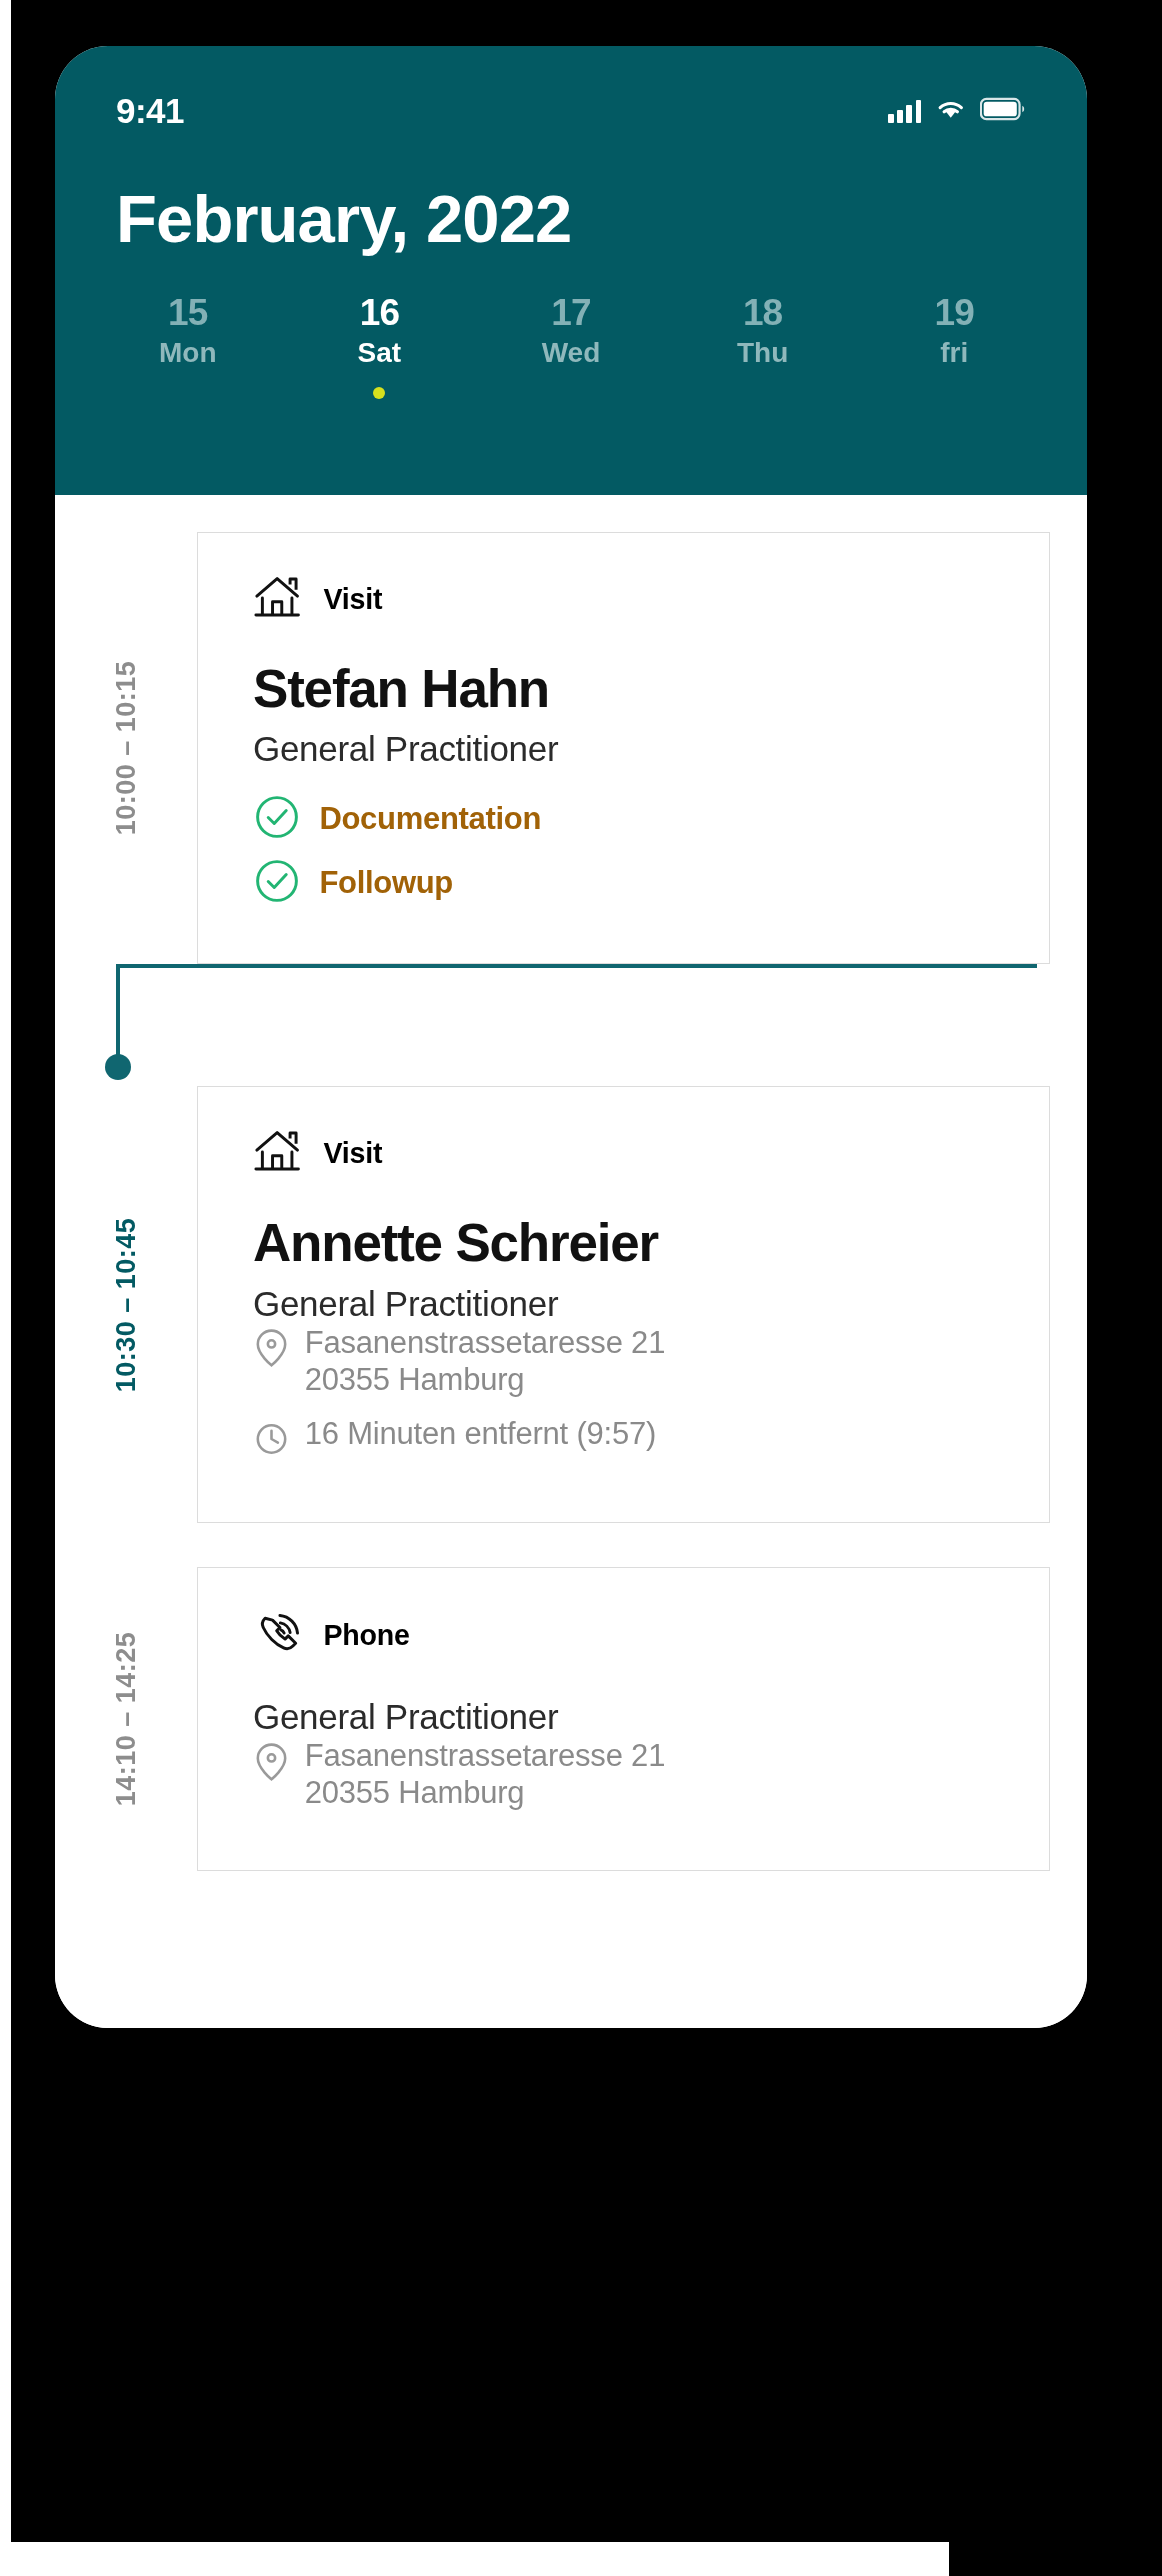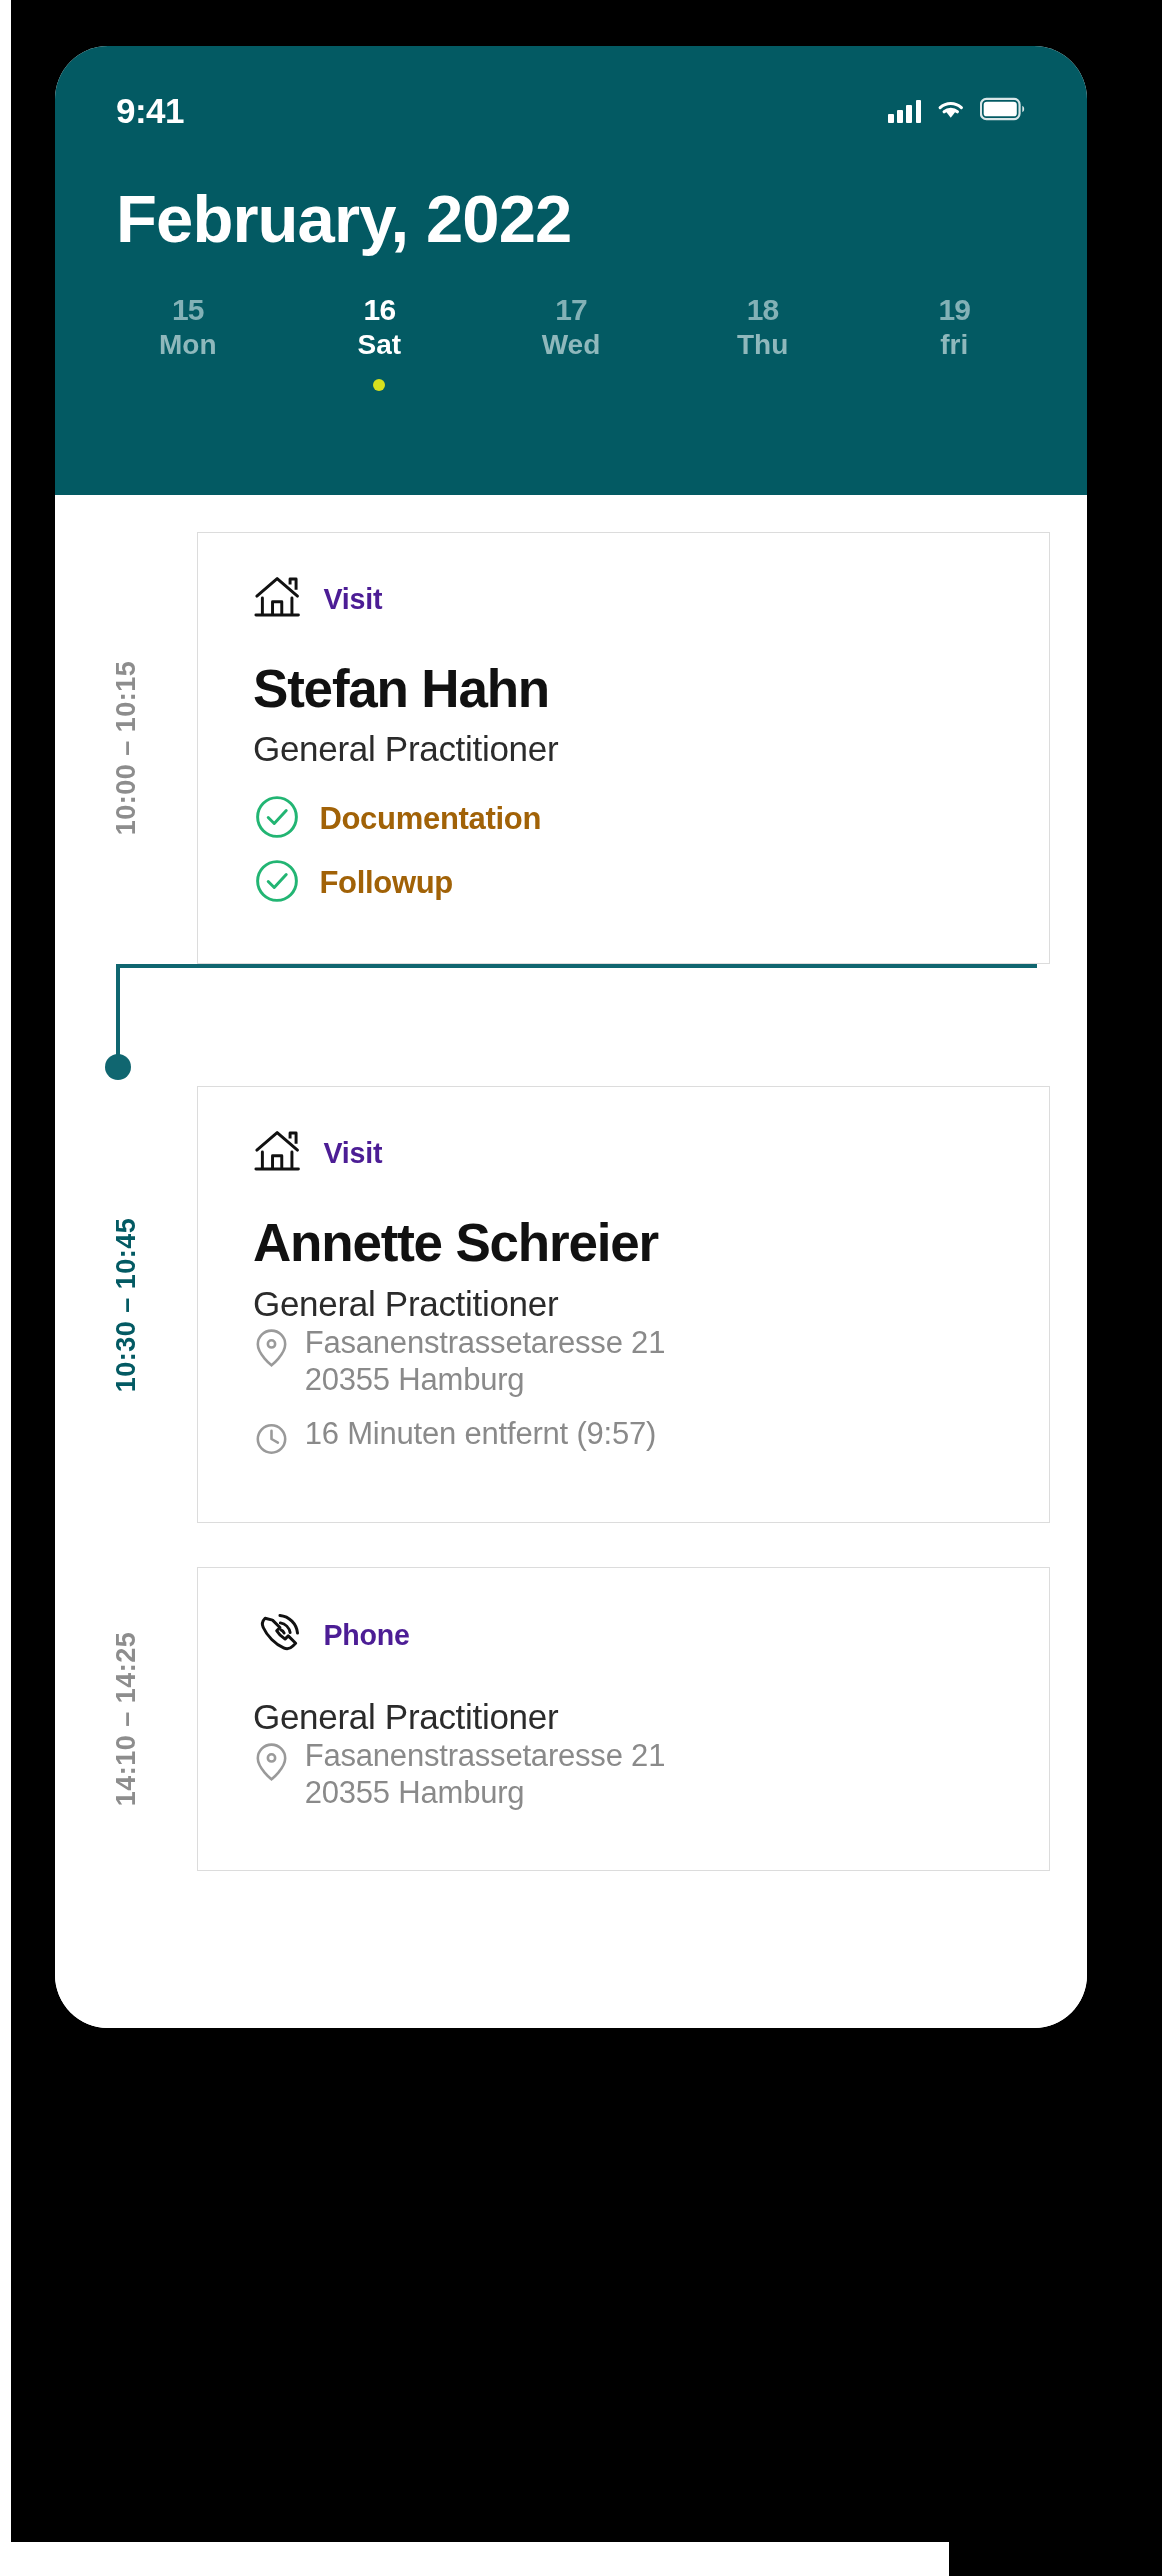--- a/index.html
+++ b/index.html
@@ -87,21 +87,21 @@
     display: flex;
     padding: 37px 37px 0 37px;
   }
   .day-cell {
     flex: 1;
     text-align: center;
     position: relative;
     padding-bottom: 41px;
   }
   .day-num {
-    font-size: 30px;
+    font-size: 37px;
     font-weight: bold;
     color: #83B1B6;
     line-height: 1.05;
     letter-spacing: -0.9px;
   }
   .day-name {
     font-size: 28px;
     font-weight: bold;
     color: #8FB8BC;
     margin-top: 3.7px;
@@ -158,21 +158,21 @@
 
   .type-row {
     display: flex;
     align-items: center;
     gap: 18.4px;
     margin-bottom: 35px;
   }
   .type-label {
     font-size: 28.6px;
     font-weight: bold;
-    color: #4c1d95;
+    color: #000000;
     letter-spacing: -0.2px;
   }
   .patient-name {
     font-size: 53px;
     font-weight: bold;
     color: #111111;
     letter-spacing: -1.2px;
     line-height: 1.1;
   }
   .role {

